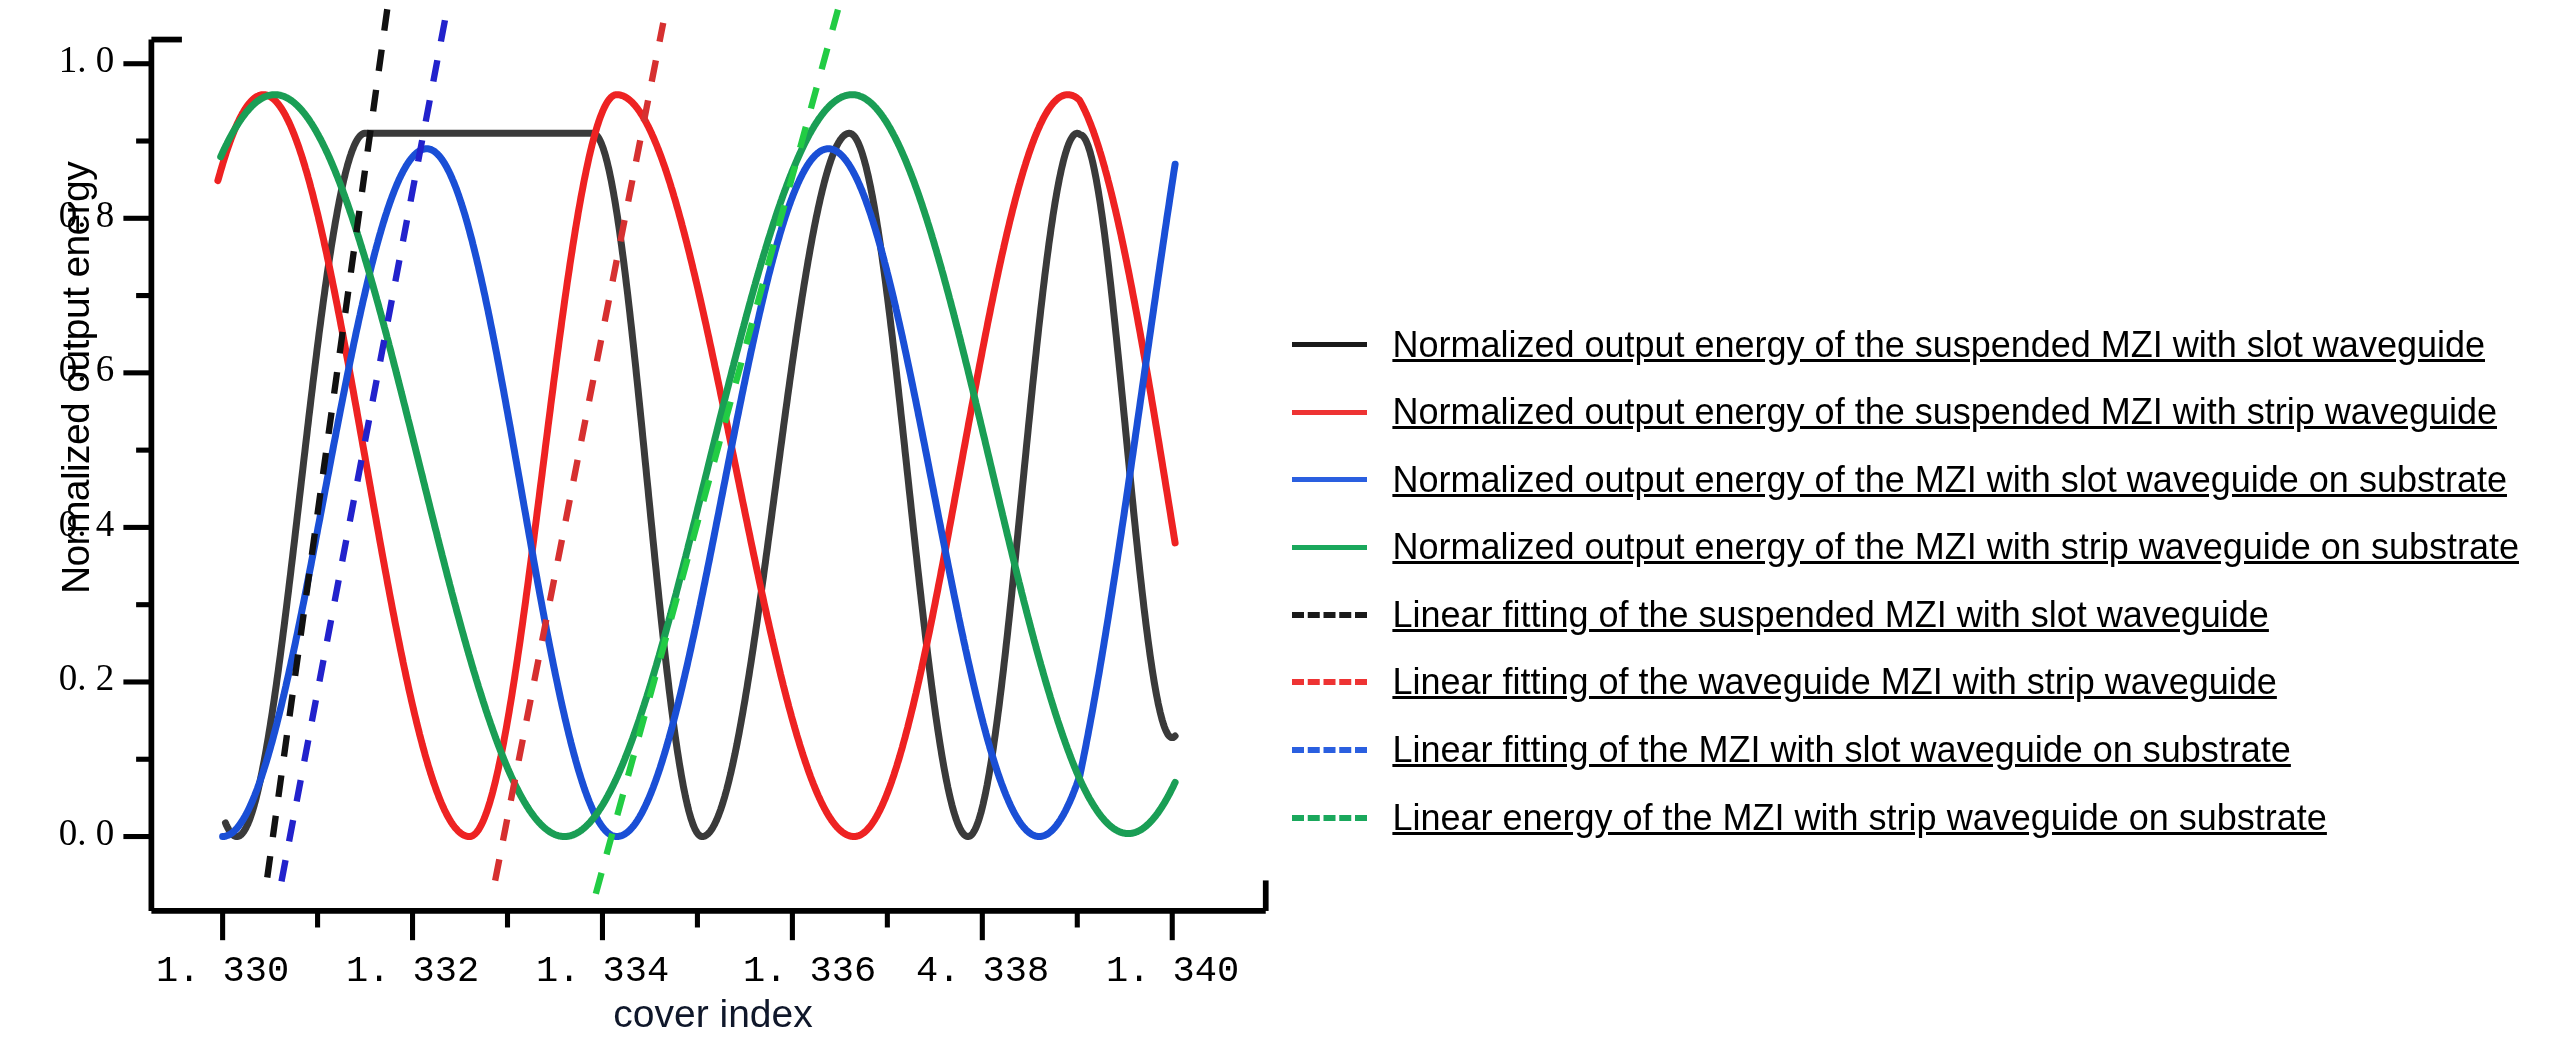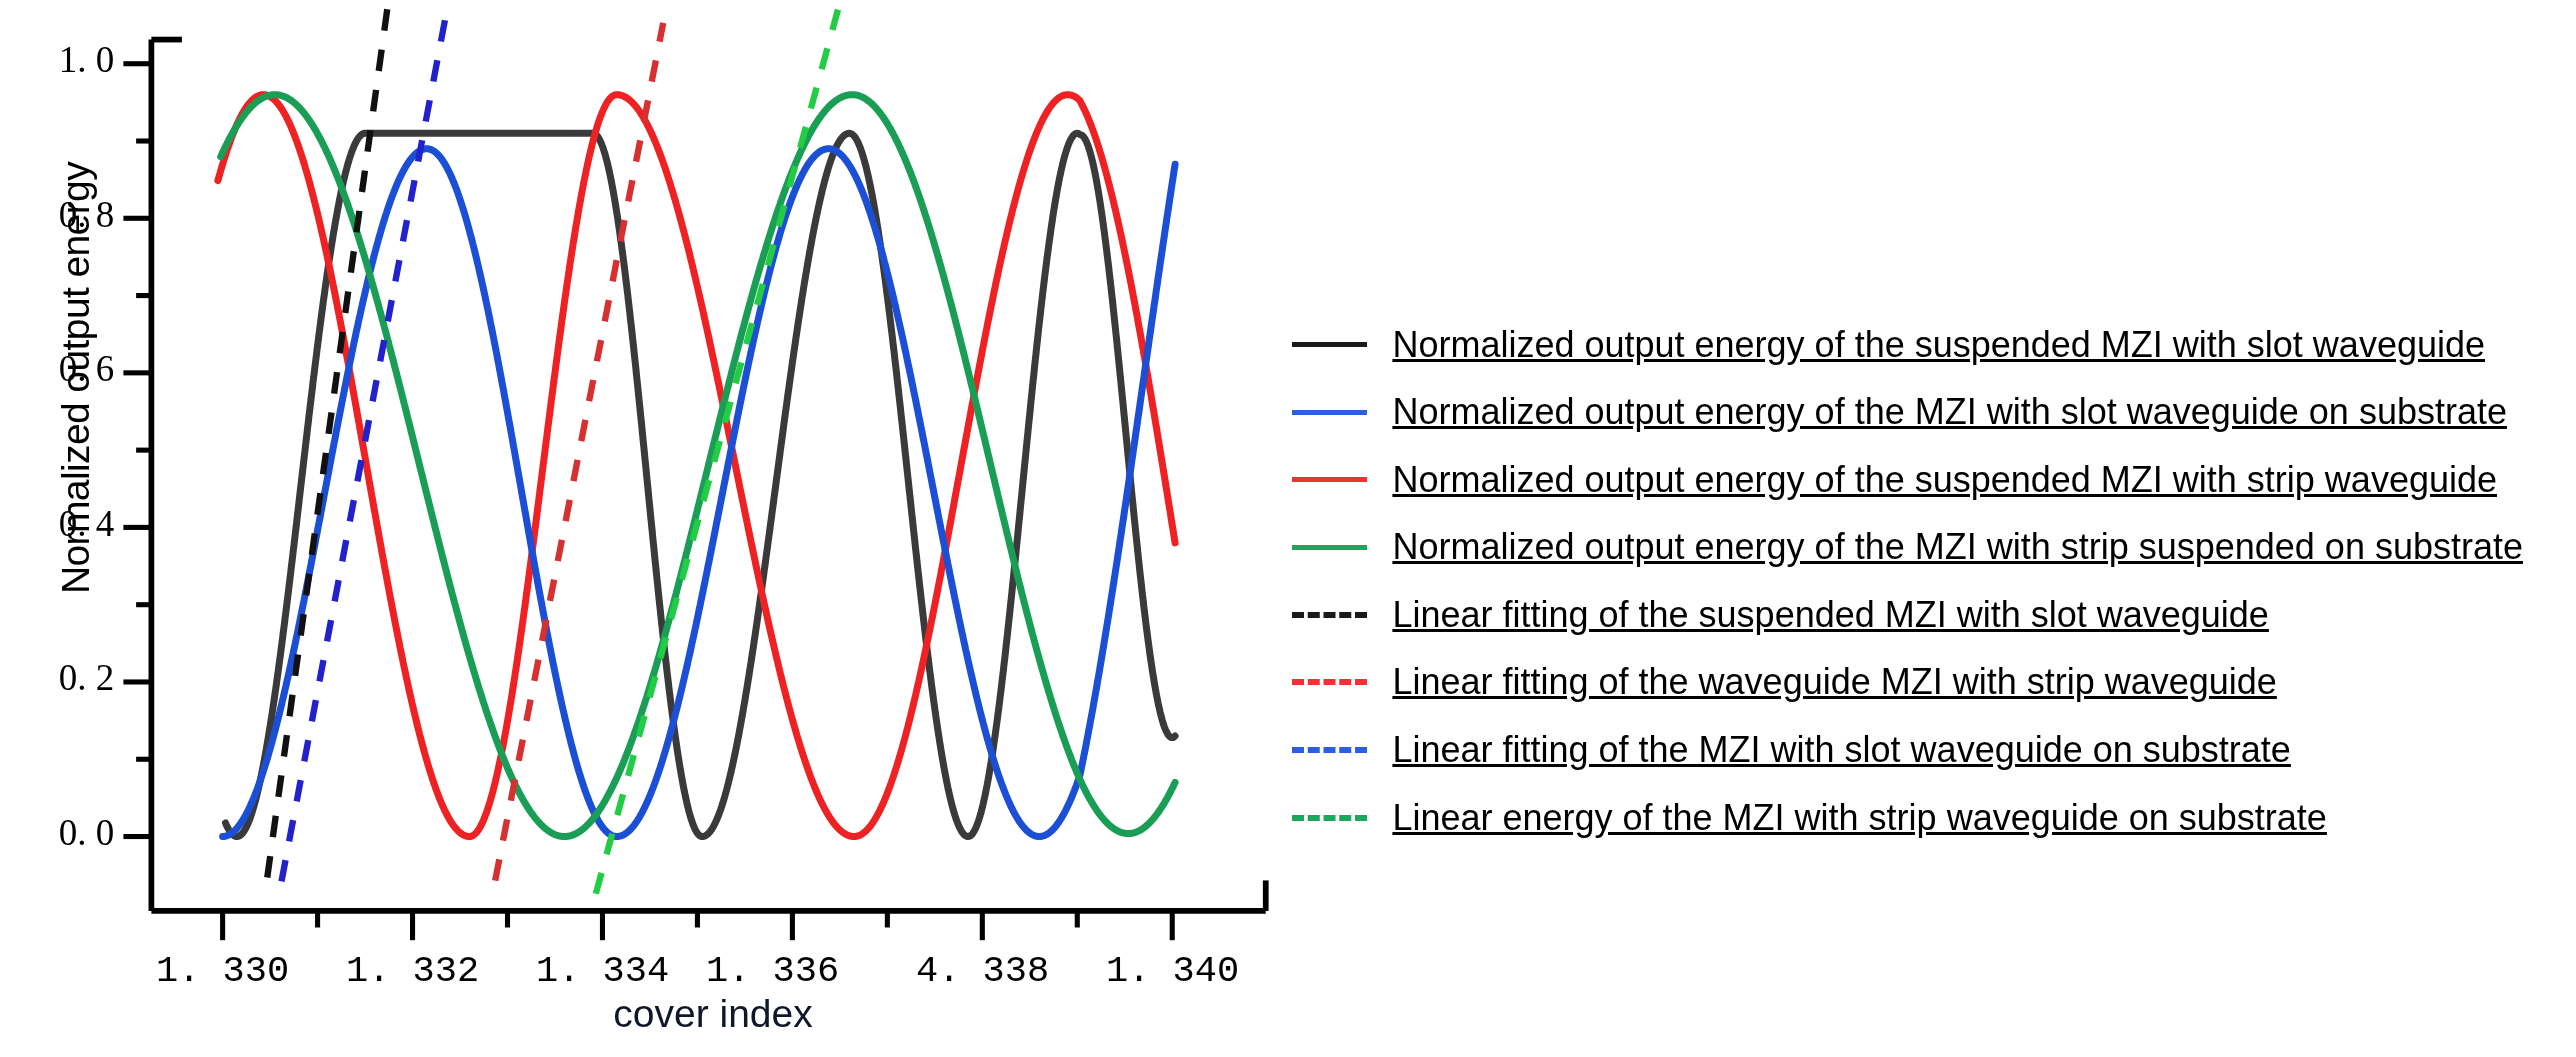--- a/index.html
+++ b/index.html
@@ -138,41 +138,41 @@
       <div class="tick-label-y" style="left: -12.7px; width: 127px; top: 656px;">0. 2</div>
       <div class="tick-label-y" style="left: -12.7px; width: 127px; top: 502px;">0. 4</div>
       <div class="tick-label-y" style="left: -12.7px; width: 127px; top: 347px;">0. 6</div>
       <div class="tick-label-y" style="left: -12.7px; width: 127px; top: 193px;">0. 8</div>
       <div class="tick-label-y" style="left: -12.7px; width: 127px; top: 38px;">1. 0</div>
     </div>
   <div id="xlabels">
       <div class="tick-label-x" style="left: 127px; width: 191px; top: 950px;">1. 330</div>
       <div class="tick-label-x" style="left: 317px; width: 191px; top: 950px;">1. 332</div>
       <div class="tick-label-x" style="left: 507px; width: 191px; top: 950px;">1. 334</div>
-      <div class="tick-label-x" style="left: 677px; width: 191px; top: 950px;">1. 336</div>
+      <div class="tick-label-x" style="left: 714px; width: 191px; top: 950px;">1. 336</div>
       <div class="tick-label-x" style="left: 887px; width: 191px; top: 950px;">4. 338</div>
       <div class="tick-label-x" style="left: 1077px; width: 191px; top: 950px;">1. 340</div>
     </div>
 
   <div id="legend">
       <div class="legend-row">
         <div class="legend-swatch" style="border-top-color: rgb(26, 26, 26);"></div>
         <div class="legend-text">Normalized output energy of the suspended MZI with slot waveguide</div>
       </div>
       <div class="legend-row">
+        <div class="legend-swatch" style="border-top-color: rgb(238, 51, 51);"></div>
+        <div class="legend-text">Normalized output energy of the suspended MZI with strip waveguide</div>
+      </div>
+      <div class="legend-row">
         <div class="legend-swatch" style="border-top-color: rgb(42, 95, 224);"></div>
         <div class="legend-text">Normalized output energy of the MZI with slot waveguide on substrate</div>
       </div>
       <div class="legend-row">
-        <div class="legend-swatch" style="border-top-color: rgb(238, 51, 51);"></div>
-        <div class="legend-text">Normalized output energy of the suspended MZI with strip waveguide</div>
-      </div>
-      <div class="legend-row">
         <div class="legend-swatch" style="border-top-color: rgb(26, 168, 92);"></div>
-        <div class="legend-text">Normalized output energy of the MZI with strip suspended on substrate</div>
+        <div class="legend-text">Normalized output energy of the MZI with strip waveguide on substrate</div>
       </div>
       <div class="legend-row">
         <div class="legend-swatch dashed" style="border-top-color: rgb(26, 26, 26);"></div>
         <div class="legend-text">Linear fitting of the suspended MZI with slot waveguide</div>
       </div>
       <div class="legend-row">
         <div class="legend-swatch dashed" style="border-top-color: rgb(238, 51, 51);"></div>
         <div class="legend-text">Linear fitting of the waveguide MZI with strip waveguide</div>
       </div>
       <div class="legend-row">

